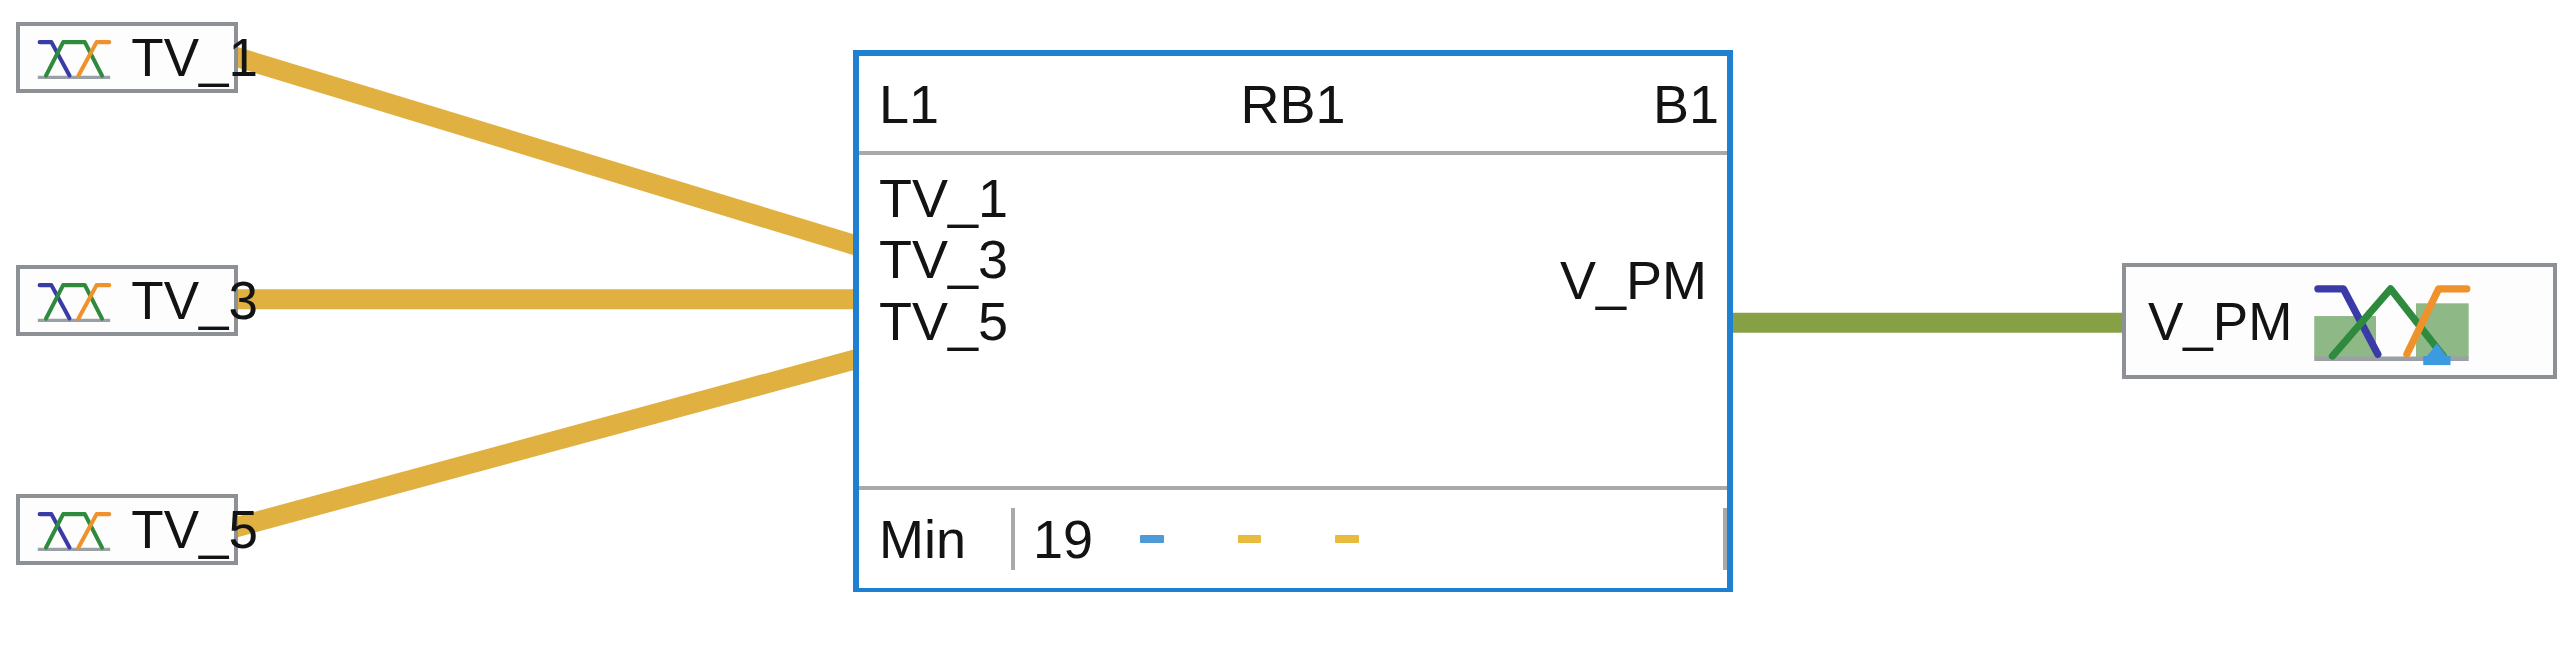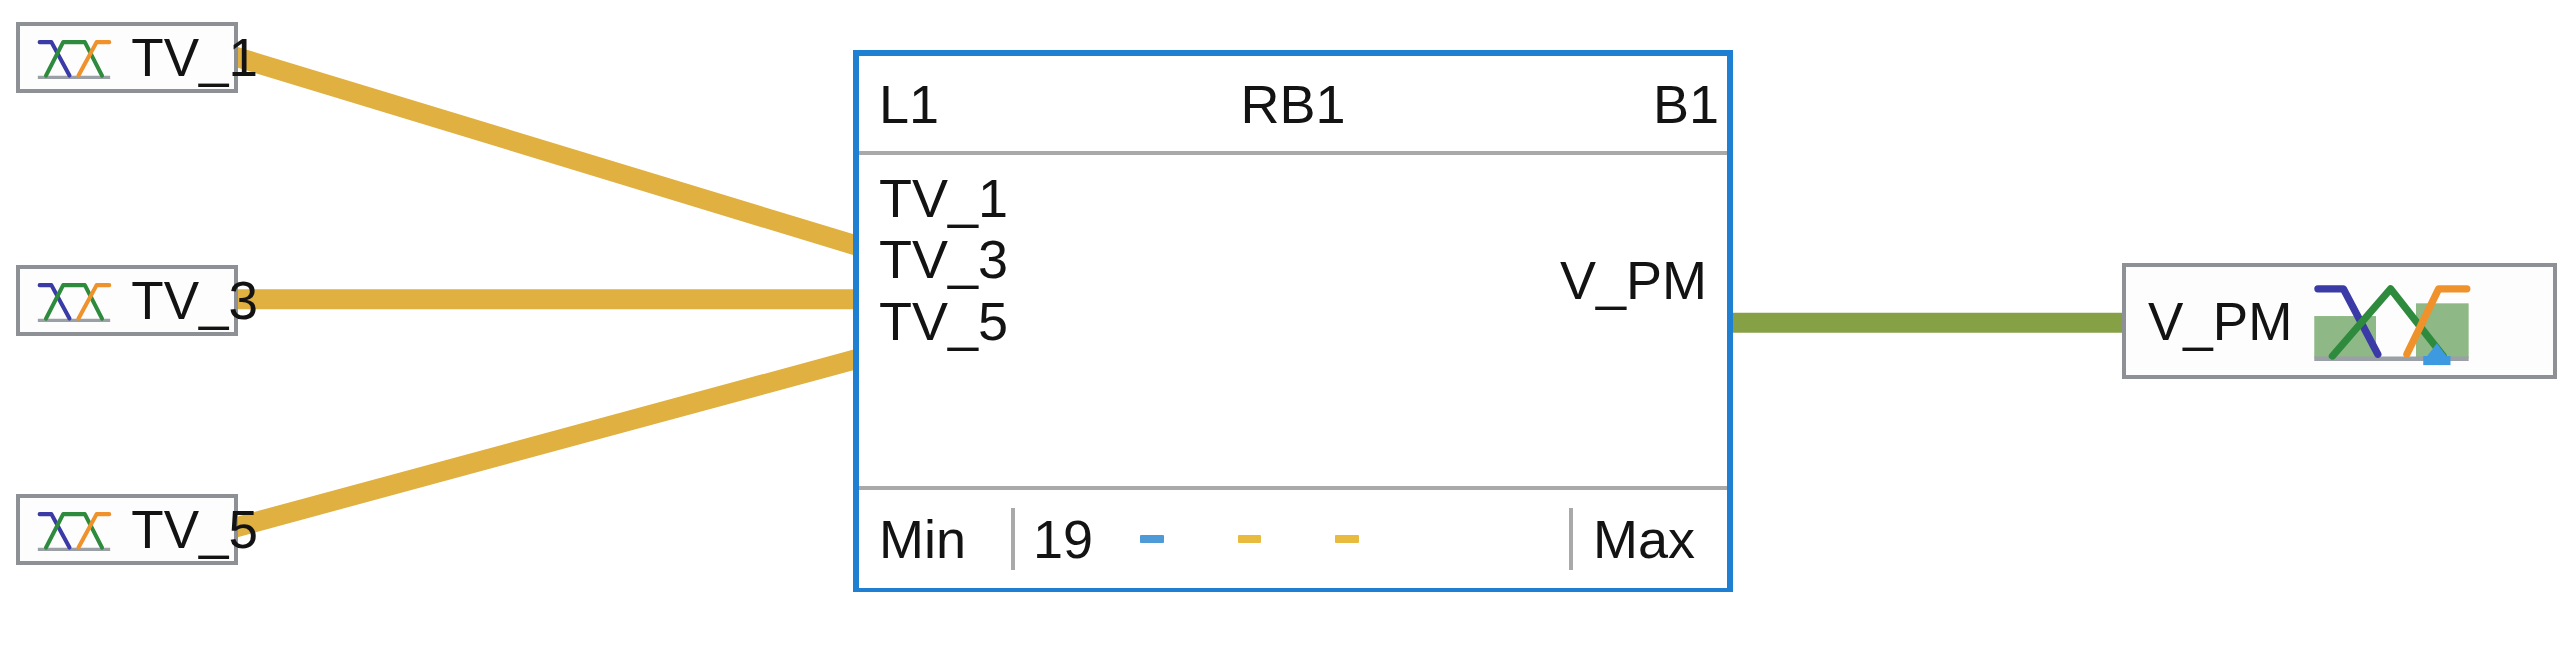--- a/index.html
+++ b/index.html
@@ -226,23 +226,20 @@
         <span class="f-label">Min</span>
       </div>
       <div class="cell cell-mid">
         <span class="f-label">19</span>
         <span class="weights">
           <span class="w-dash" style="background:#4d9ad6;"></span>
           <span class="w-dash" style="background:#e8bb3e;"></span>
           <span class="w-dash" style="background:#e8bb3e;"></span>
         </span>
       </div>
-      <div class="cell cell-max">
-        <span class="f-label">Max</span>
-      </div>
     </div>
   </div>
 
   <div class="var-node node-out" id="node-vpm" style="left:2122px; top:263px; width:435px; height:116px;">
     <span class="var-label">V_PM</span>
     <svg class="mf-icon" width="168" height="91" viewBox="0 0 185 100">
 
       <rect x="8" y="44" width="68" height="46" fill="#8fb887"></rect>
       <rect x="120" y="30" width="58" height="60" fill="#8fb887"></rect>
       <line x1="8" y1="91" x2="178" y2="91" stroke="#9aa0a6" stroke-width="5"></line>

